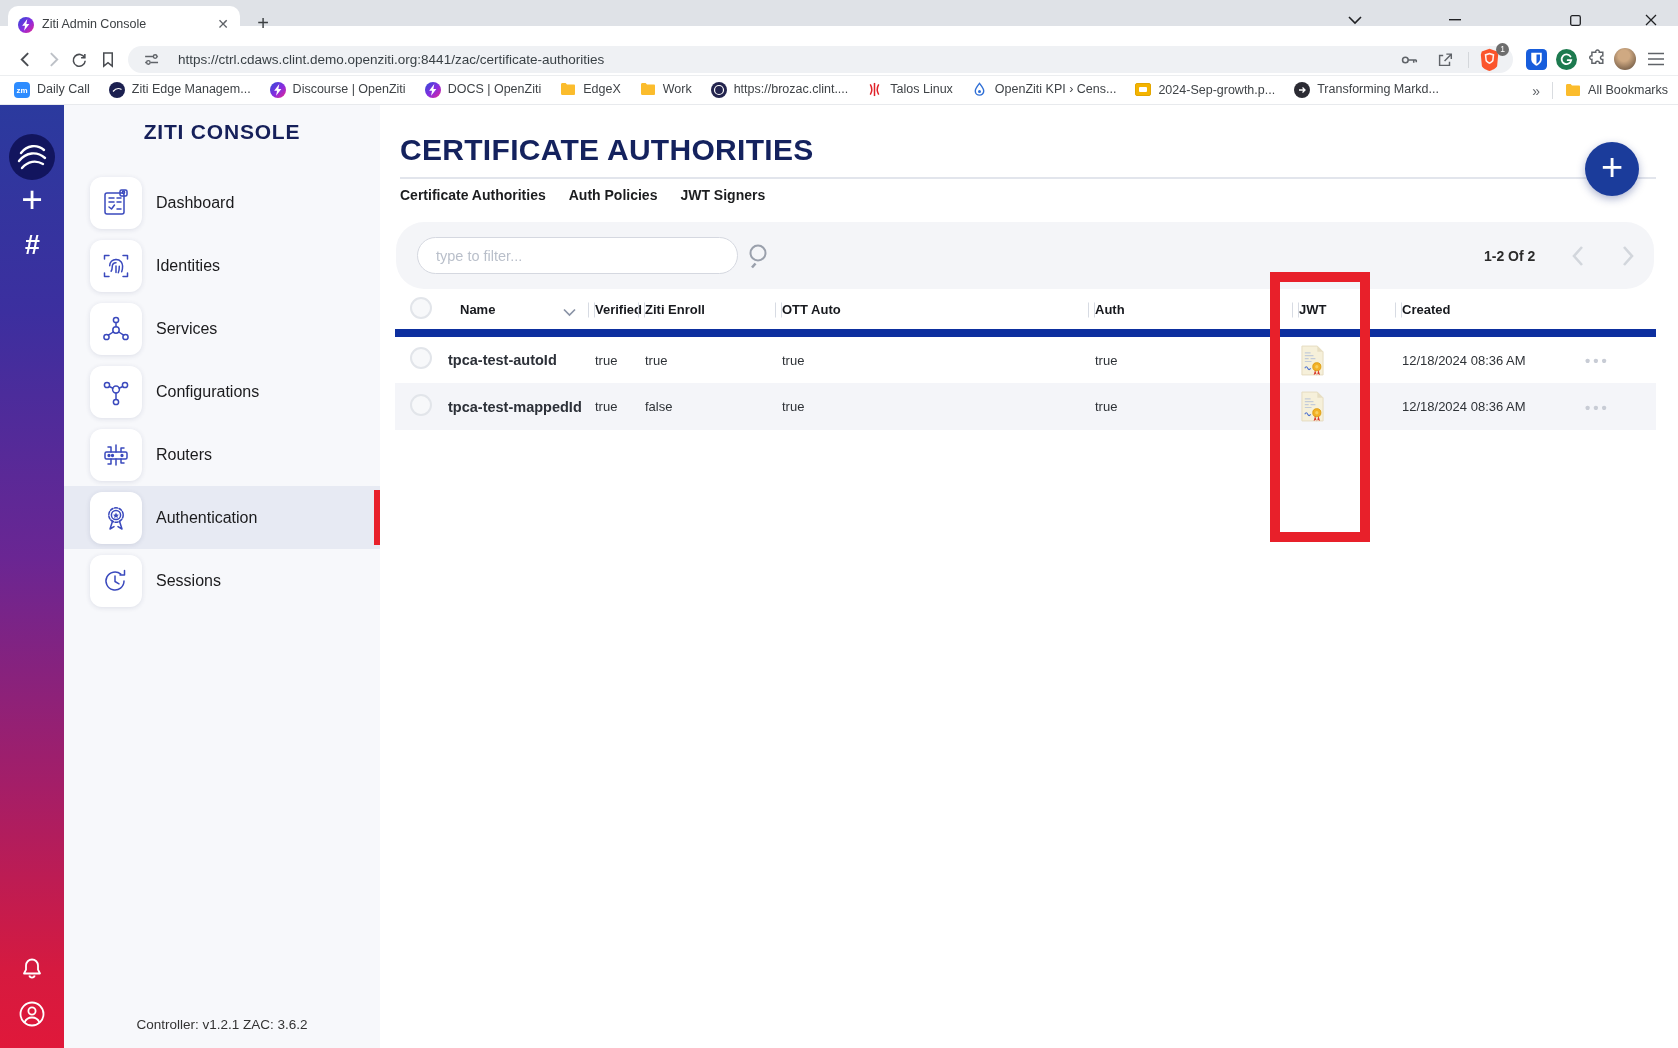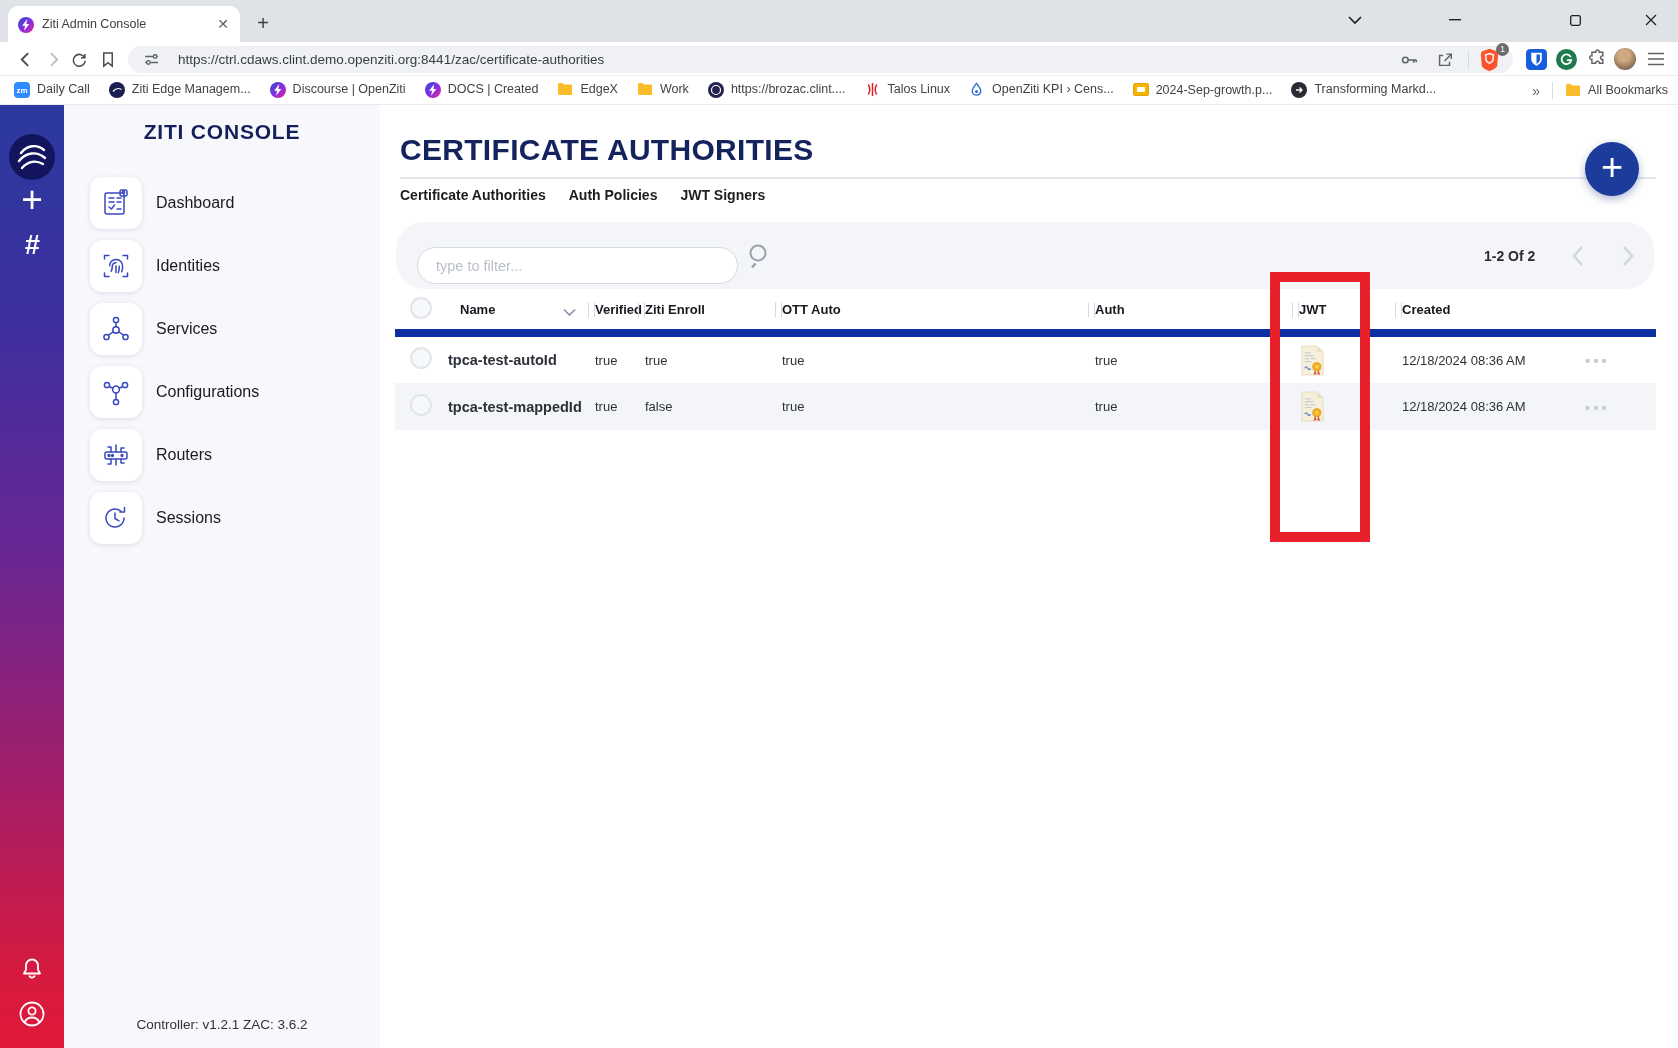--- a/index.html
+++ b/index.html
@@ -1,21 +1,21 @@
 <!DOCTYPE html>
 <html><head>
 <meta charset="utf-8">
 <style>
   * { margin:0; padding:0; box-sizing:border-box; }
   html,body { width:1678px; height:1048px; overflow:hidden; }
   body { font-family:"Liberation Sans", sans-serif; background:#fff; position:relative; }
   .screen { position:absolute; inset:0; }
 
   
-  .tabstrip { position:absolute; left:0; top:0; width:1678px; height:46px; background:#dfe2e7; }
+  .tabstrip { position:absolute; left:0; top:0; width:1678px; height:26px; background:#dfe2e7; }
   .tab { position:absolute; left:8px; top:6px; width:232px; height:36px; background:#fff;
          border-radius:10px 10px 0 0; display:flex; align-items:center; padding:0 8px 0 10px; }
   .tab-title { font-size:12.5px; color:#3c4043; white-space:nowrap; overflow:hidden; flex:1; margin-left:8px; }
   .tab-close { color:#5f6368; font-size:14px; width:18px; height:18px; line-height:18px; text-align:center; border-radius:50%; }
   .newtab { position:absolute; left:250px; top:11px; width:26px; height:26px; color:#3c4043; font-size:20px; font-weight:300; text-align:center; line-height:24px; }
   .win-btn { position:absolute; top:0; width:46px; height:40px; display:flex; align-items:center; justify-content:center; color:#202124; font-size:13px; }
   .tab-search { left:1332px; }
   .btn-min { left:1432px; }
   .btn-max { left:1552px; }
   .btn-close { left:1628px; font-size:15px; }
@@ -72,21 +72,21 @@
   .main { position:absolute; left:380px; top:0; width:1298px; height:943px; background:#fff; }
   .page-title { position:absolute; left:20px; top:28px; font-size:30px; font-weight:800; color:#14225e; letter-spacing:.3px; }
   .title-rule { position:absolute; left:20px; top:72px; width:1256px; height:2px; background:#e2e5ec; }
   .subtabs { position:absolute; left:20px; top:82px; display:flex; gap:23px; }
   .subtab { font-size:14px; font-weight:700; color:#1c1d1f; cursor:pointer; }
   .fab { position:absolute; left:1205px; top:37px; width:54px; height:54px; border-radius:50%; background:#1b3c9b;
          color:#fff; font-size:38px; font-weight:300; display:flex; align-items:center; justify-content:center;
          box-shadow:0 3px 8px rgba(20,40,120,.35); line-height:0; padding-bottom:4px; }
 
   .filterbar { position:absolute; left:16px; top:117px; width:1258px; height:67px; background:#f4f5f8; border-radius:28px; }
-  .filter-input { position:absolute; left:21px; top:25px; width:321px; height:37px; border:1px solid #d5d8e0; border-radius:19px;
+  .filter-input { position:absolute; left:21px; top:15px; width:321px; height:37px; border:1px solid #d5d8e0; border-radius:19px;
                   background:#fff; padding:0 18px; font-size:14.5px; color:#333; outline:none; font-family:"Liberation Sans",sans-serif; }
   .filter-input::placeholder { color:#b9bfca; }
   .search-ic { position:absolute; left:350px; top:20px; width:27px; height:27px; }
   .pagination { position:absolute; left:1088px; top:0; height:67px; display:flex; align-items:center; gap:36px; }
   .page-count { font-size:14px; font-weight:700; color:#2b2b2b; }
   .pg-ch { width:14px; height:22px; }
 
   .table { position:absolute; left:15px; top:185px; width:1261px; }
   .trow { display:grid; grid-template-columns:53px 140px 50px 137px 313px 204px 103px 1fr; align-items:center; }
   .thead { height:39px; }
@@ -274,21 +274,21 @@
               <linearGradient id="zg3" x1="0" y1="0" x2="1" y2="1">
                 <stop offset="0" stop-color="#2f4bd6"></stop>
                 <stop offset=".55" stop-color="#8a2ce0"></stop>
                 <stop offset="1" stop-color="#e9258d"></stop>
               </linearGradient>
             </defs>
             <circle cx="10" cy="10" r="10" fill="url(#zg3)"></circle>
             <path d="M11.6 2.6 5.2 10.9h3.6l-1.2 6.4 6.6-8.7h-3.7z" fill="#fff"></path>
           </svg>
         </span>
-        <span>DOCS | Created</span>
+        <span>DOCS | OpenZiti</span>
       </span>
     <span class="bm">
         <span class="ic16">
           <svg viewBox="0 0 16 14" width="16" height="14">
             <path d="M1 2.5c0-.8.6-1.5 1.4-1.5h3.2l1.4 1.6h7c.8 0 1 .6 1 1.4v7.5c0 .8-.2 1.5-1 1.5H2.4c-.8 0-1.4-.7-1.4-1.5z" fill="#fbbc2c"></path>
           </svg>
         </span>
         <span>EdgeX</span>
       </span>
     <span class="bm">
@@ -440,20 +440,31 @@
           <span class="icon-card">
               <svg viewBox="0 0 30 30" width="30" height="30">
                 <rect x="4" y="12" width="22" height="7" rx="1.5"></rect>
                 <circle cx="8" cy="15.5" r=".9" fill="#3a49bd"></circle>
                 <circle cx="11.5" cy="15.5" r=".9" fill="#3a49bd"></circle>
                 <circle cx="21" cy="15.5" r=".9" fill="#3a49bd"></circle>
                 <path d="M10 12V7h-3M15 12V5M20 12V8h3M10 19v5h-3M15 19v6M20 19v4h3"></path>
               </svg>
             </span>
           <span class="nav-label">Routers</span>
+        </div>
+        <div class="nav-item active">
+          <span class="icon-card">
+              <svg viewBox="0 0 30 30" width="30" height="30">
+                <circle cx="15" cy="12" r="7.2" stroke-dasharray="3 1.6"></circle>
+                <circle cx="15" cy="12" r="4.6"></circle>
+                <path d="M15 9.6l.9 1.8 2 .3-1.4 1.4.3 2-1.8-1-1.8 1 .3-2-1.4-1.4 2-.3z" fill="#3a49bd" stroke="none"></path>
+                <path d="M11.5 18.2 9 26l4-2.4M18.5 18.2 21 26l-4-2.4"></path>
+              </svg>
+            </span>
+          <span class="nav-label">Authentication</span>
         </div>
         <div class="nav-item">
           <span class="icon-card">
               <svg viewBox="0 0 30 30" width="30" height="30">
                 <path d="M23 15a9 9 0 1 1-3.2-6.9"></path>
                 <path d="M23.5 4.5V9H19"></path>
                 <path d="M14 10v5.5l4 2.3"></path>
               </svg>
             </span>
           <span class="nav-label">Sessions</span>

